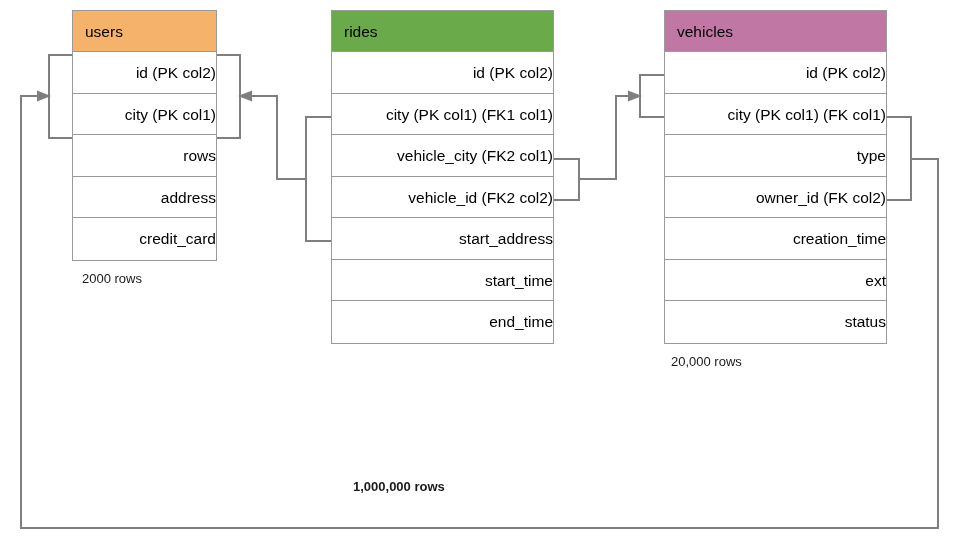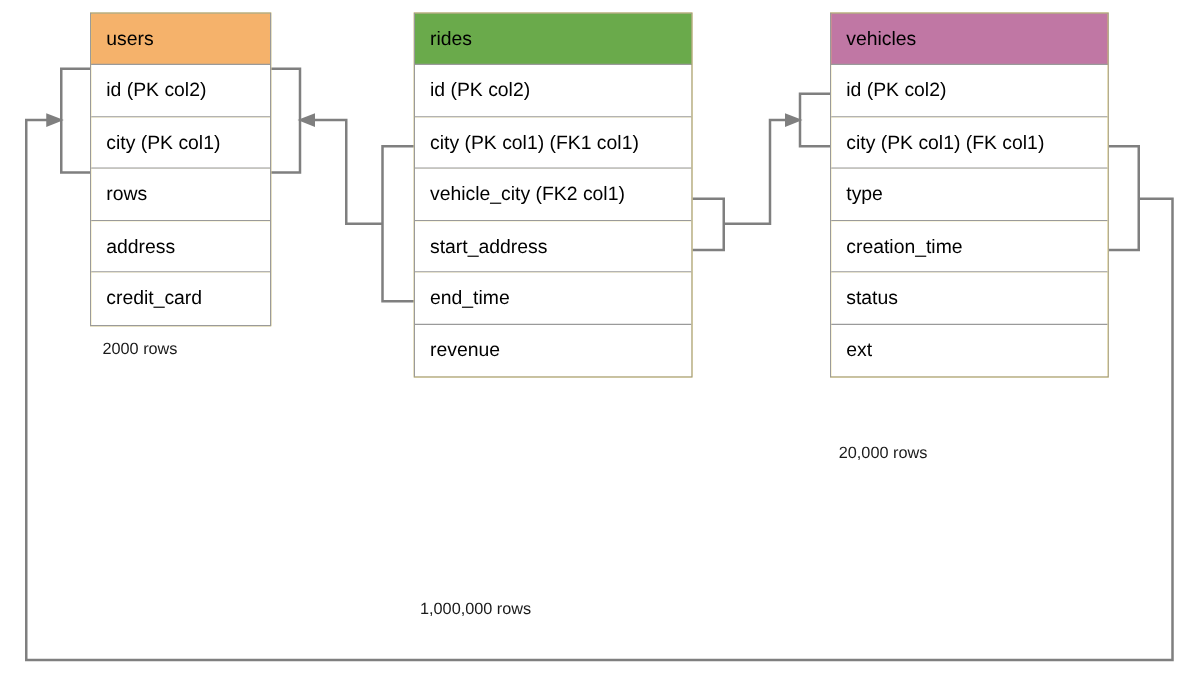--- a/index.html
+++ b/index.html
@@ -65,20 +65,21 @@
   .entity-field {
     height: 41.5px;
     line-height: 41.5px;
     padding: 0 0 0 12px;
     font-size: 15.5px;
     box-sizing: border-box;
     border-bottom: 1px solid #9a9a9a;
     white-space: nowrap;
     overflow: hidden;
     background: #ffffff;
+    text-align: right;
   }
   .entity-field:last-child {
     border-bottom: none;
   }
   .row-count {
     position: absolute;
     font-size: 13px;
     color: #1a1a1a;
     white-space: nowrap;
     z-index: 2;
@@ -125,32 +126,34 @@
   </div>
   <div class="row-count" style="left:82px; top:271px;">2000 rows</div>
 
   <div class="entity" style="left:331px; top:10px; width:223px;">
     <div class="entity-header" style="background:#6aaa4b;">
       <span>rides</span>
     </div>
     <div class="entity-field">id (PK col2)</div>
     <div class="entity-field">city (PK col1) (FK1 col1)</div>
     <div class="entity-field">vehicle_city (FK2 col1)</div>
+    <div class="entity-field">vehicle_id (FK2 col2)</div>
     <div class="entity-field">start_address</div>
+    <div class="entity-field">start_time</div>
     <div class="entity-field">end_time</div>
-    <div class="entity-field">revenue</div>
   </div>
-  <div class="row-count" style="left:336px; top:479px;">1,000,000 rows</div>
+  <div class="row-count" style="left:353px; top:479px;font-weight:bold;">1,000,000 rows</div>
 
   <div class="entity" style="left:664px; top:10px; width:223px;">
     <div class="entity-header" style="background:#c077a4;">
       <span>vehicles</span>
     </div>
     <div class="entity-field">id (PK col2)</div>
     <div class="entity-field">city (PK col1) (FK col1)</div>
     <div class="entity-field">type</div>
+    <div class="entity-field">owner_id (FK col2)</div>
     <div class="entity-field">creation_time</div>
+    <div class="entity-field">ext</div>
     <div class="entity-field">status</div>
-    <div class="entity-field">ext</div>
   </div>
   <div class="row-count" style="left:671px; top:354px;">20,000 rows</div>
 
 </div>
 
 </body></html>

